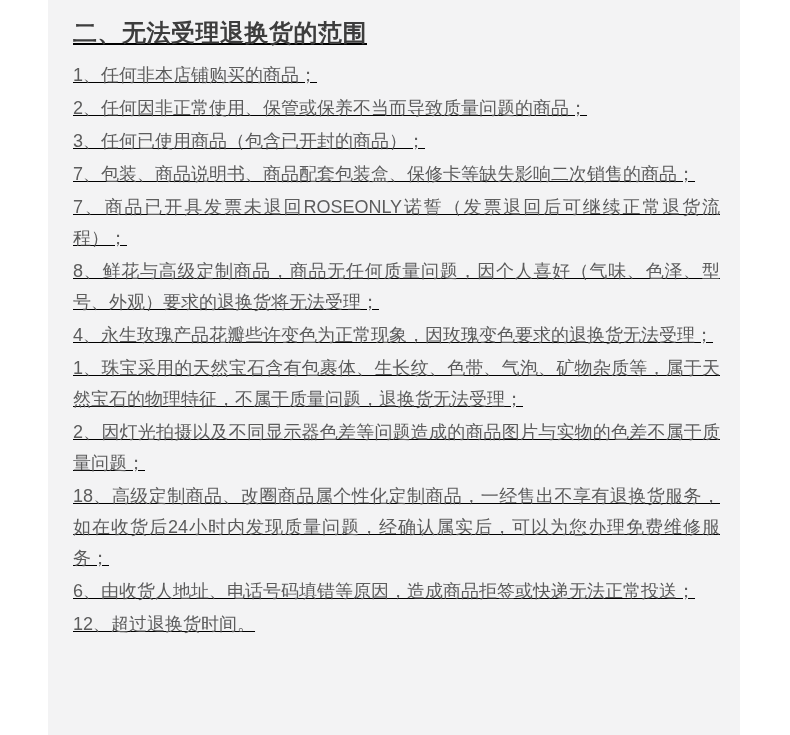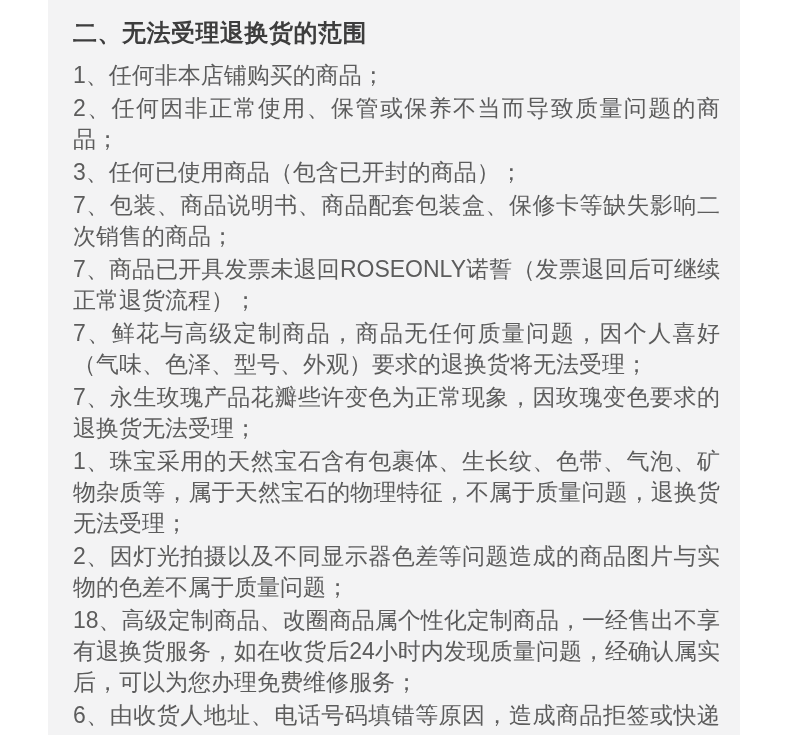--- a/index.html
+++ b/index.html
@@ -19,51 +19,52 @@
   }
   .panel {
     position: absolute;
     left: 48px;
     top: 0;
     width: 692px;
     height: 735px;
     background: #f3f3f4;
     box-sizing: border-box;
     padding: 16px 20px 8px 25px;
+    text-decoration: underline;
   }
   .heading {
     margin: 0 0 10px 0;
     font-size: 24px;
     font-weight: bold;
     color: #3d3d3d;
     line-height: 34px;
     letter-spacing: 0.5px;
   }
   .item {
     margin: 0 0 2px 0;
-    font-size: 23px;
+    font-size: 18px;
     color: #5c5c5c;
     line-height: 31px;
     text-align: justify;
     text-justify: inter-ideograph;
     word-break: break-all;
   }
 </style>
 </head>
 <body>
 
 <div class="page">
   <div class="panel">
     <h2 class="heading">二、无法受理退换货的范围</h2>
     <p class="item">1、任何非本店铺购买的商品；</p>
     <p class="item">2、任何因非正常使用、保管或保养不当而导致质量问题的商品；</p>
     <p class="item">3、任何已使用商品（包含已开封的商品）；</p>
     <p class="item">7、包装、商品说明书、商品配套包装盒、保修卡等缺失影响二次销售的商品；</p>
     <p class="item">7、商品已开具发票未退回ROSEONLY诺誓（发票退回后可继续正常退货流程）；</p>
-    <p class="item">7、鲜花与高级定制商品，商品无任何质量问题，因个人喜好（气味、色泽、型号、外观）要求的退换货将无法受理；</p>
-    <p class="item">7、永生玫瑰产品花瓣些许变色为正常现象，因玫瑰变色要求的退换货无法受理；</p>
+    <p class="item">8、鲜花与高级定制商品，商品无任何质量问题，因个人喜好（气味、色泽、型号、外观）要求的退换货将无法受理；</p>
+    <p class="item">4、永生玫瑰产品花瓣些许变色为正常现象，因玫瑰变色要求的退换货无法受理；</p>
     <p class="item">1、珠宝采用的天然宝石含有包裹体、生长纹、色带、气泡、矿物杂质等，属于天然宝石的物理特征，不属于质量问题，退换货无法受理；</p>
     <p class="item">2、因灯光拍摄以及不同显示器色差等问题造成的商品图片与实物的色差不属于质量问题；</p>
     <p class="item">18、高级定制商品、改圈商品属个性化定制商品，一经售出不享有退换货服务，如在收货后24小时内发现质量问题，经确认属实后，可以为您办理免费维修服务；</p>
     <p class="item">6、由收货人地址、电话号码填错等原因，造成商品拒签或快递无法正常投送；</p>
     <p class="item">12、超过退换货时间。</p>
   </div>
 </div>
 
 </body></html>

